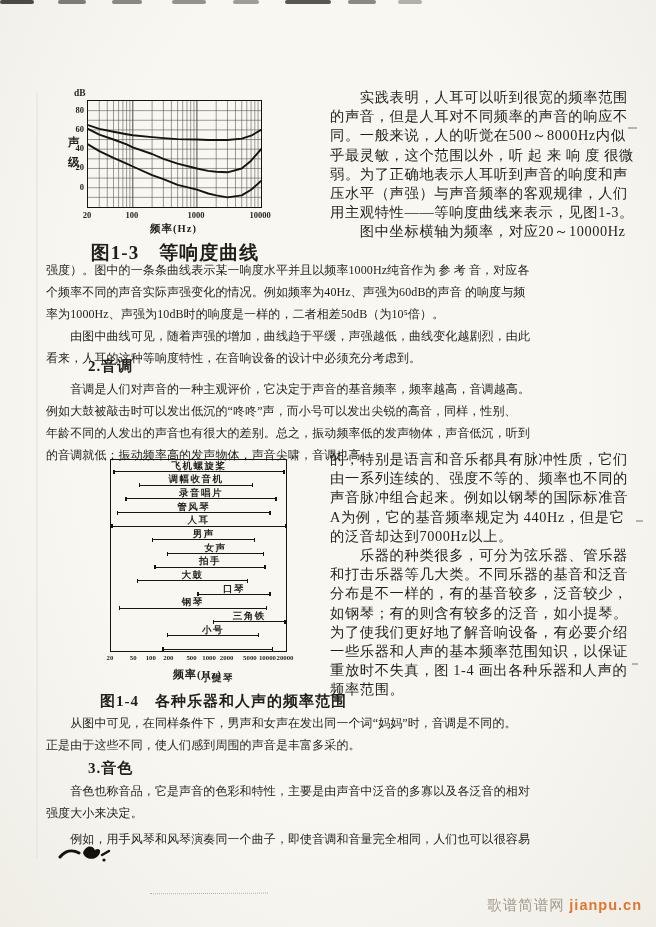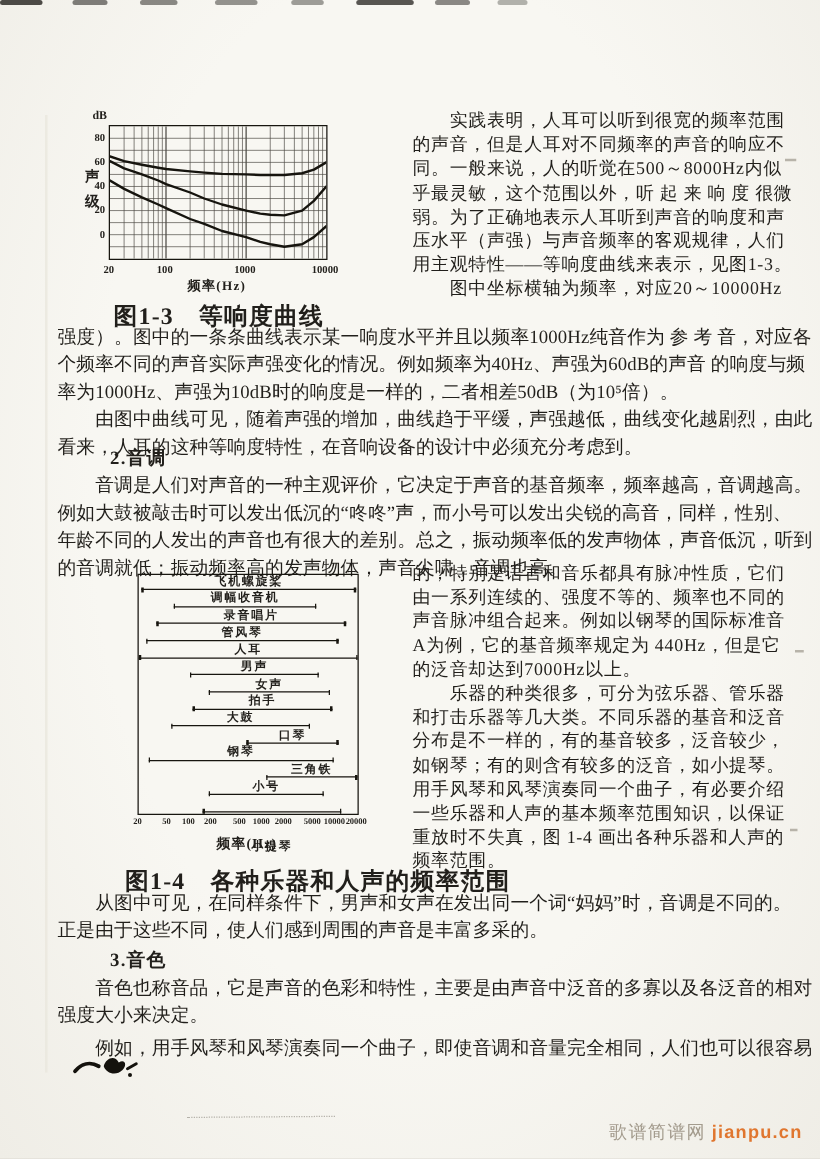--- a/index.html
+++ b/index.html
@@ -11,21 +11,21 @@
   }
   
   .dash{position:absolute;top:0;height:4px;background:#2f2d29;border-radius:2px;}
   .speck{position:absolute;height:2px;background:#b7b3a9;}
   .crease{position:absolute;left:36px;top:92px;width:2px;height:766px;background:#e8e5dc;opacity:.7;}
   .squiggle{position:absolute;left:150px;top:893px;width:118px;height:0;border-top:1px dotted #a9a69e;transform:rotate(-.4deg);opacity:.85;}
   
   .para{position:absolute;}
   .para .tl{white-space:pre;display:block;}
   .col{font-size:14.3px;line-height:19.2px;letter-spacing:.6px;width:318px;}
-  .wide{font-size:15px;line-height:21.9px;letter-spacing:.1px;width:600px;}
+  .wide{font-size:12px;line-height:21.9px;letter-spacing:.1px;width:600px;}
   .h-num{position:absolute;font-weight:bold;font-size:15px;letter-spacing:1px;}
   
   .fig13{position:absolute;left:68px;top:88px;width:214px;height:172px;}
   .f13-db{position:absolute;left:6px;top:0;font-size:9.5px;font-weight:bold;}
   .f13-ylab{position:absolute;left:0px;top:44px;width:15px;font-size:11.5px;font-weight:bold;word-break:break-all;line-height:20px;}
   .f13-yticks{position:absolute;left:0;top:12px;width:17px;height:106px;}
   .f13-yticks .yt{position:absolute;right:1px;transform:translateY(-50%);font-size:8.5px;font-weight:bold;}
   .f13-plot{position:absolute;left:19px;top:12px;border:1.6px solid #17150f;background:transparent;}
   .f13-xticks{position:absolute;left:19px;top:122px;width:173px;height:10px;}
   .f13-xticks .xt{position:absolute;transform:translateX(-50%);font-size:8.5px;font-weight:bold;white-space:nowrap;}
@@ -37,21 +37,21 @@
   
   .fig14{position:absolute;left:98px;top:454px;width:240px;height:266px;}
   .f14-box{position:absolute;left:12px;top:5px;width:175px;height:191px;border:1.6px solid #17150f;}
   .f14-label{position:absolute;transform:translateX(-50%);font-size:9.5px;font-weight:bold;white-space:nowrap;letter-spacing:1.5px;line-height:10px;}
   .f14-bar{position:absolute;height:0;border-top:1.5px solid #17150f;}
   .f14-bar i{position:absolute;width:1.5px;height:4px;background:#17150f;top:-2.5px;}
   .f14-bar i.l{left:0;} .f14-bar i.r{right:0;}
   .f14-xticks{position:absolute;left:12px;top:200px;width:175px;height:9px;}
   .f14-xticks .xt{position:absolute;transform:translateX(-50%);font-size:6.8px;font-weight:bold;white-space:nowrap;}
   .f14-xlabel{position:absolute;left:12px;top:213px;width:175px;text-align:center;font-size:11px;font-weight:bold;letter-spacing:1px;}
-  .f14-caption{position:absolute;left:2px;top:238px;font-size:19px;font-weight:bold;letter-spacing:1px;white-space:nowrap;}
+  .f14-caption{position:absolute;left:2px;top:238px;font-size:15px;font-weight:bold;letter-spacing:1px;white-space:nowrap;}
   
   .ink{position:absolute;left:58px;top:842px;}
   .watermark{position:absolute;right:14px;top:896px;font-size:14.5px;letter-spacing:1px;white-space:nowrap;}
   .wm-name{color:#a39b8d;}
   .wm-url{color:#e0762f;font-family:"Liberation Sans","DejaVu Sans",sans-serif;font-weight:bold;}
 </style>
 </head>
 <body>
 
 <div class="page">
@@ -254,21 +254,21 @@
 
       <div class="tl">的，特别是语言和音乐都具有脉冲性质，它们</div>
       <div class="tl">由一系列连续的、强度不等的、频率也不同的</div>
       <div class="tl">声音脉冲组合起来。例如以钢琴的国际标准音</div>
       <div class="tl">A为例，它的基音频率规定为 440Hz，但是它</div>
       <div class="tl">的泛音却达到7000Hz以上。</div>
       <div class="tl">　　乐器的种类很多，可分为弦乐器、管乐器</div>
       <div class="tl">和打击乐器等几大类。不同乐器的基音和泛音</div>
       <div class="tl">分布是不一样的，有的基音较多，泛音较少，</div>
       <div class="tl">如钢琴；有的则含有较多的泛音，如小提琴。</div>
-      <div class="tl">用手风琴和风琴演奏同一个曲子，有必要介绍</div>
+      <div class="tl">为了使我们更好地了解音响设备，有必要介绍</div>
       <div class="tl">一些乐器和人声的基本频率范围知识，以保证</div>
       <div class="tl">重放时不失真，图 1-4 画出各种乐器和人声的</div>
       <div class="tl">频率范围。</div>
     </div>
 
   <div class="para wide" id="para5" style="left:46px;top:713px;">
 
   <div class="tl">　　从图中可见，在同样条件下，男声和女声在发出同一个词“妈妈”时，音调是不同的。</div>
       <div class="tl">正是由于这些不同，使人们感到周围的声音是丰富多采的。</div>
     </div>

